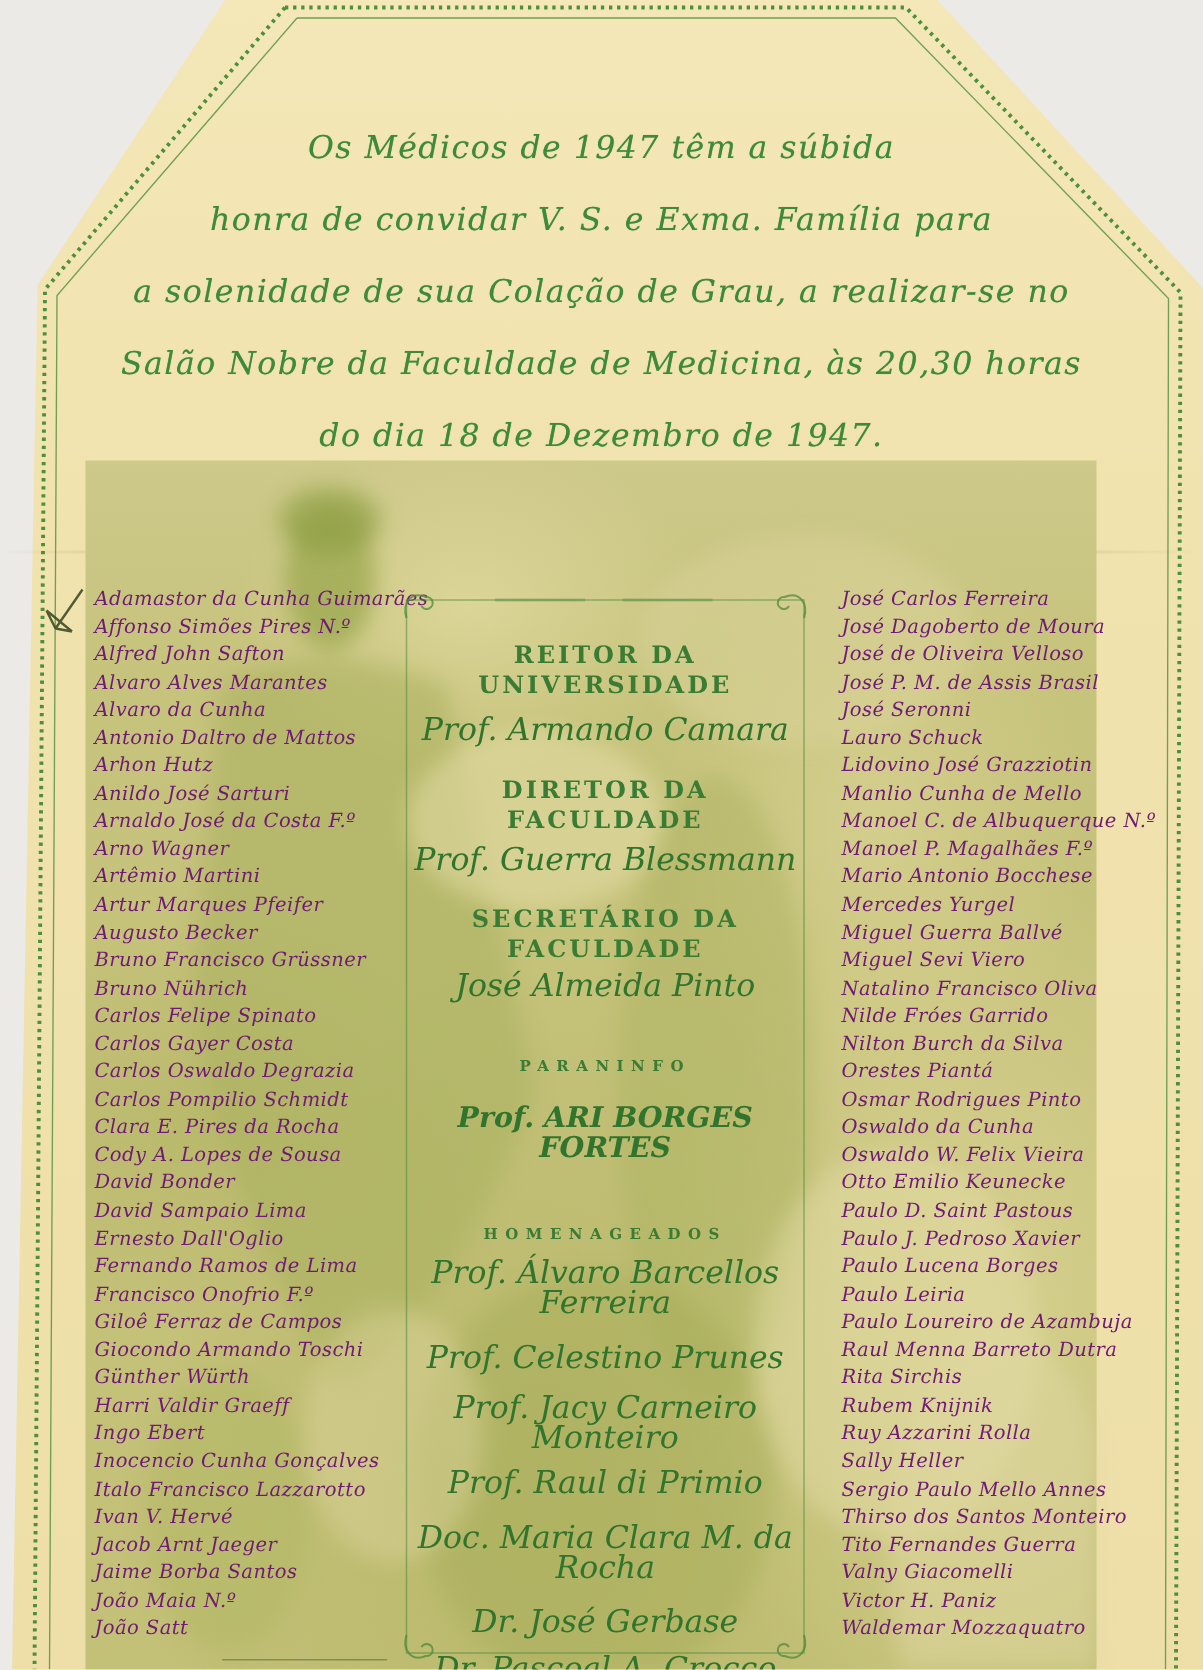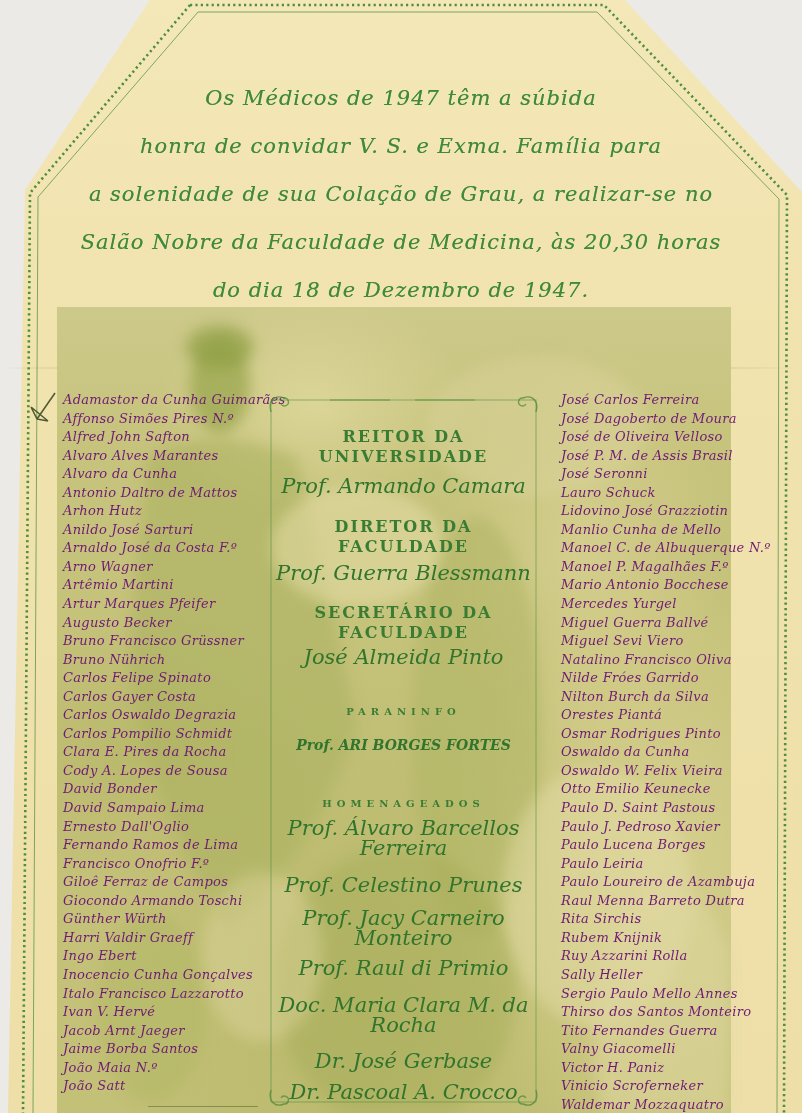--- a/index.html
+++ b/index.html
@@ -53,21 +53,21 @@
   .names-right{left:561px;}
 
   
   .center-box{
     position:absolute;left:271px;top:400px;width:265px;height:702px;
     text-align:center;color:#35762f;
   }
   .co-t{font-size:16px;font-weight:bold;letter-spacing:2px;line-height:20px;color:#3a7c34;}
   .co-t.wide{font-size:10px;letter-spacing:5px;}
   .co-n{font-size:21px;font-style:italic;line-height:20px;color:#31742d;}
-  .co-n.caps{font-weight:bold;font-size:14px;}
+  .co-n.caps{font-weight:bold;font-size:19px;}
   .co-div{font-size:15px;line-height:20px;color:#35762f;letter-spacing:1px;}
 
   .satt-underline{
     position:absolute;left:148px;top:1106px;width:110px;height:1px;
     background:rgba(80,105,45,.55);
   }
 
   .border-overlay{position:absolute;inset:0;pointer-events:none;}
 </style>
 </head>
@@ -174,21 +174,20 @@
       <div class="name-line">Raul Menna Barreto Dutra</div>
       <div class="name-line">Rita Sirchis</div>
       <div class="name-line">Rubem Knijnik</div>
       <div class="name-line">Ruy Azzarini Rolla</div>
       <div class="name-line">Sally Heller</div>
       <div class="name-line">Sergio Paulo Mello Annes</div>
       <div class="name-line">Thirso dos Santos Monteiro</div>
       <div class="name-line">Tito Fernandes Guerra</div>
       <div class="name-line">Valny Giacomelli</div>
       <div class="name-line">Victor H. Paniz</div>
-      <div class="name-line">Vinicio Scroferneker</div>
       <div class="name-line">Waldemar Mozzaquatro</div>
     </div>
 
   <div class="center-box">
     <div class="co-t" style="margin-top:27px">REITOR DA UNIVERSIDADE</div>
     <div class="co-n" style="margin-top:9px">Prof. Armando Camara</div>
     <div class="co-t" style="margin-top:21px">DIRETOR DA FACULDADE</div>
     <div class="co-n" style="margin-top:6px">Prof. Guerra Blessmann</div>
     <div class="co-t" style="margin-top:20px">SECRETÁRIO DA FACULDADE</div>
     <div class="co-n" style="margin-top:4px">José Almeida Pinto</div>

